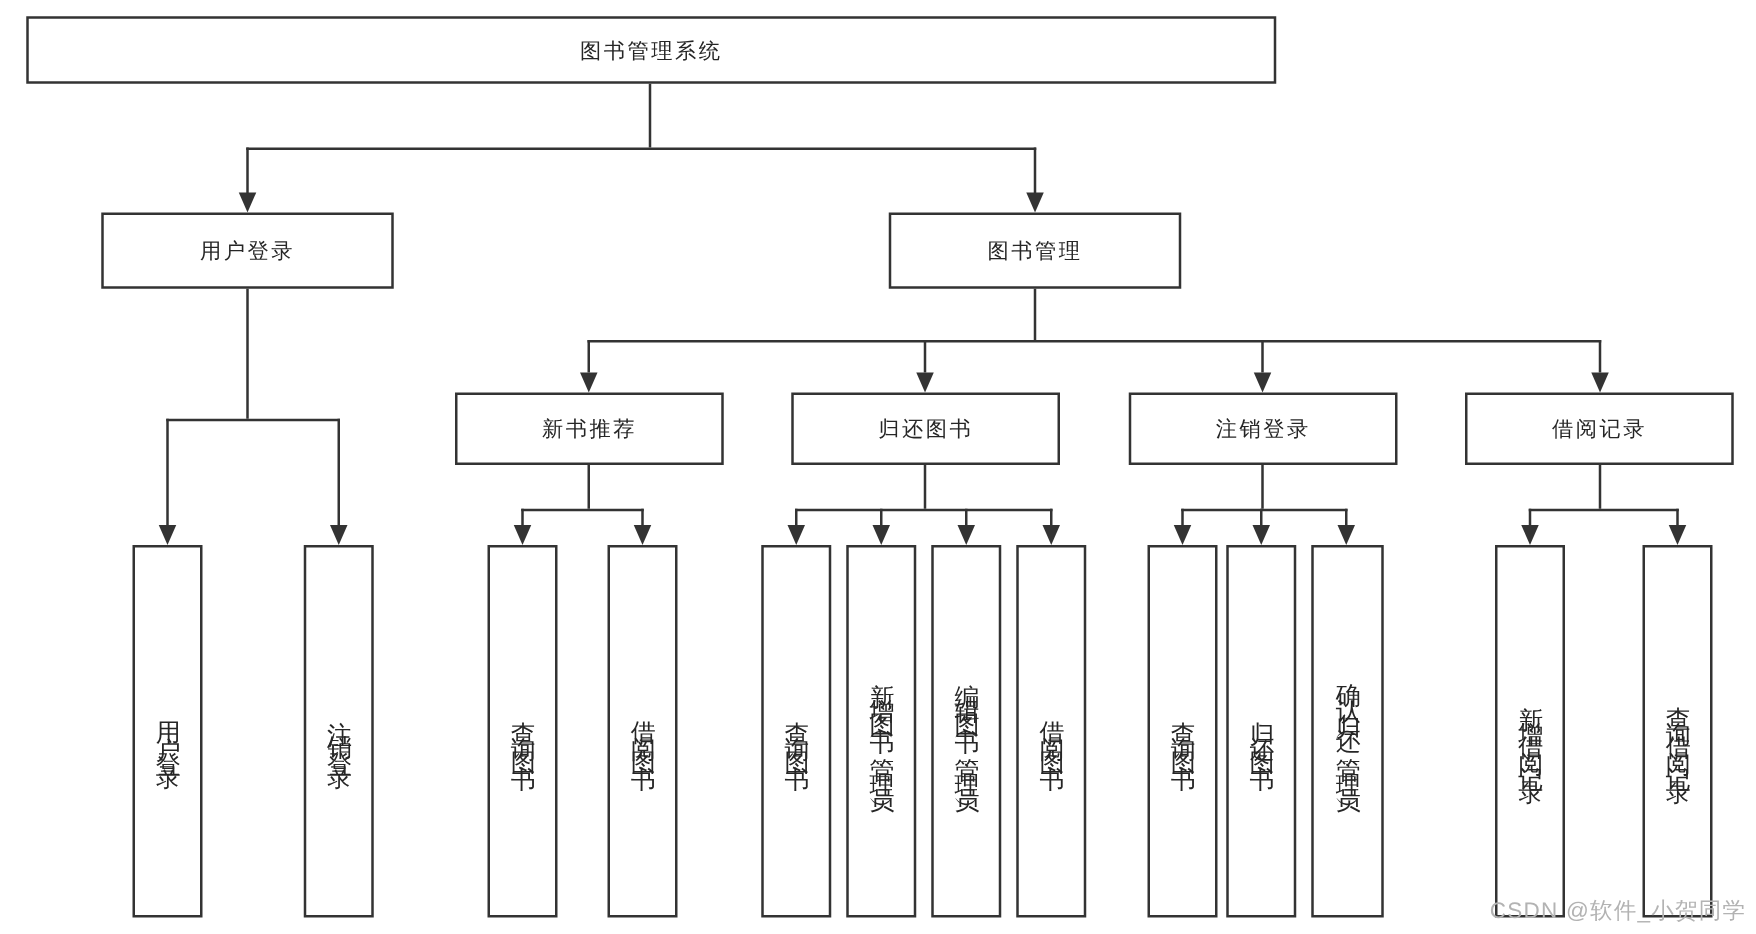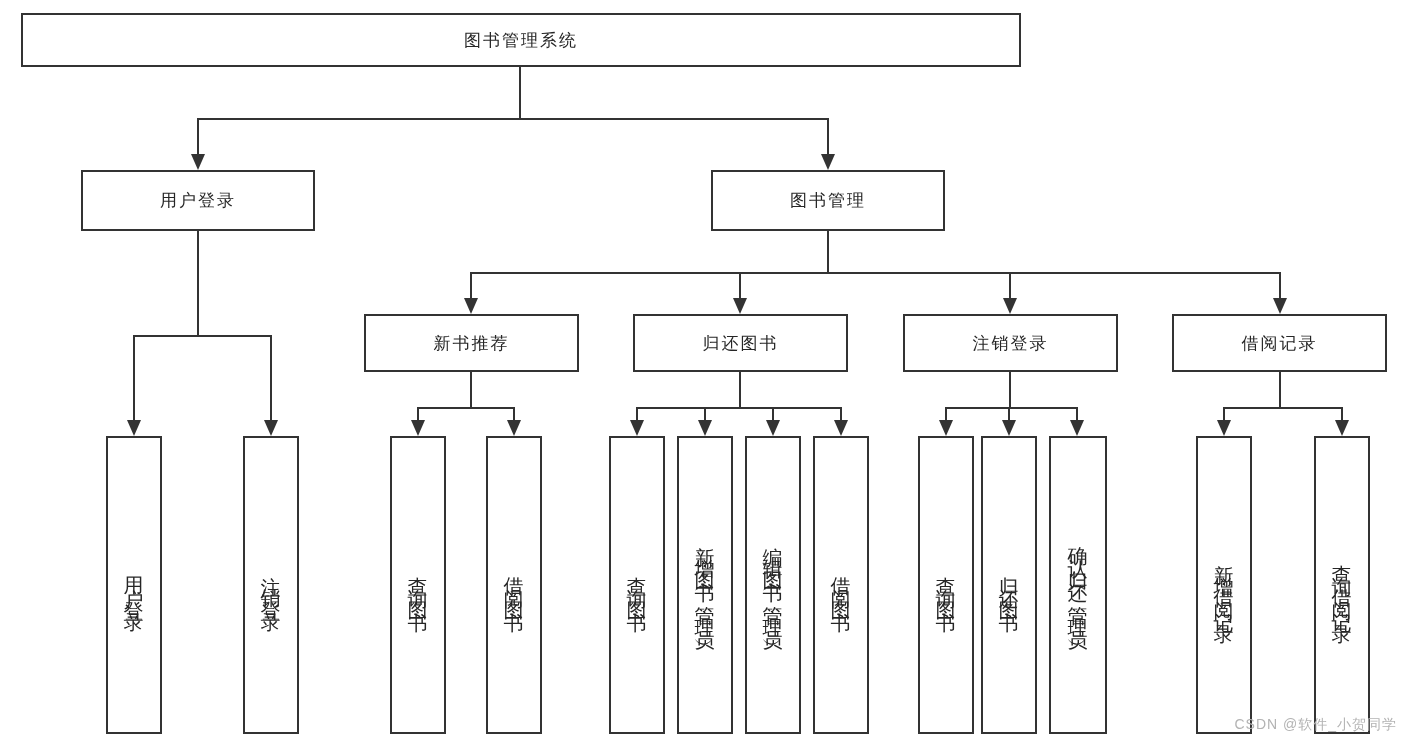--- a/index.html
+++ b/index.html
@@ -25,21 +25,21 @@
     font-size:20px;letter-spacing:12px;line-height:1;
   }
   .vl{position:absolute;width:2px;background:var(--line);}
   .hl{position:absolute;height:2px;background:var(--line);}
   .arr{
     position:absolute;width:0;height:0;
     border-left:7px solid transparent;border-right:7px solid transparent;
     border-top:16px solid var(--line);
   }
   .watermark{
-    position:absolute;top:716px;right:8px;font-size:14px;
+    position:absolute;top:716px;right:8px;font-size:18px;
     color:var(--watermark);letter-spacing:1px;white-space:nowrap;z-index:5;
   }
 </style>
 </head>
 <body>
 
 <div class="stage">
 
   <div class="node hnode" style="left:21px;top:13px;width:1000px;height:54px">
     <span>图书管理系统</span>

